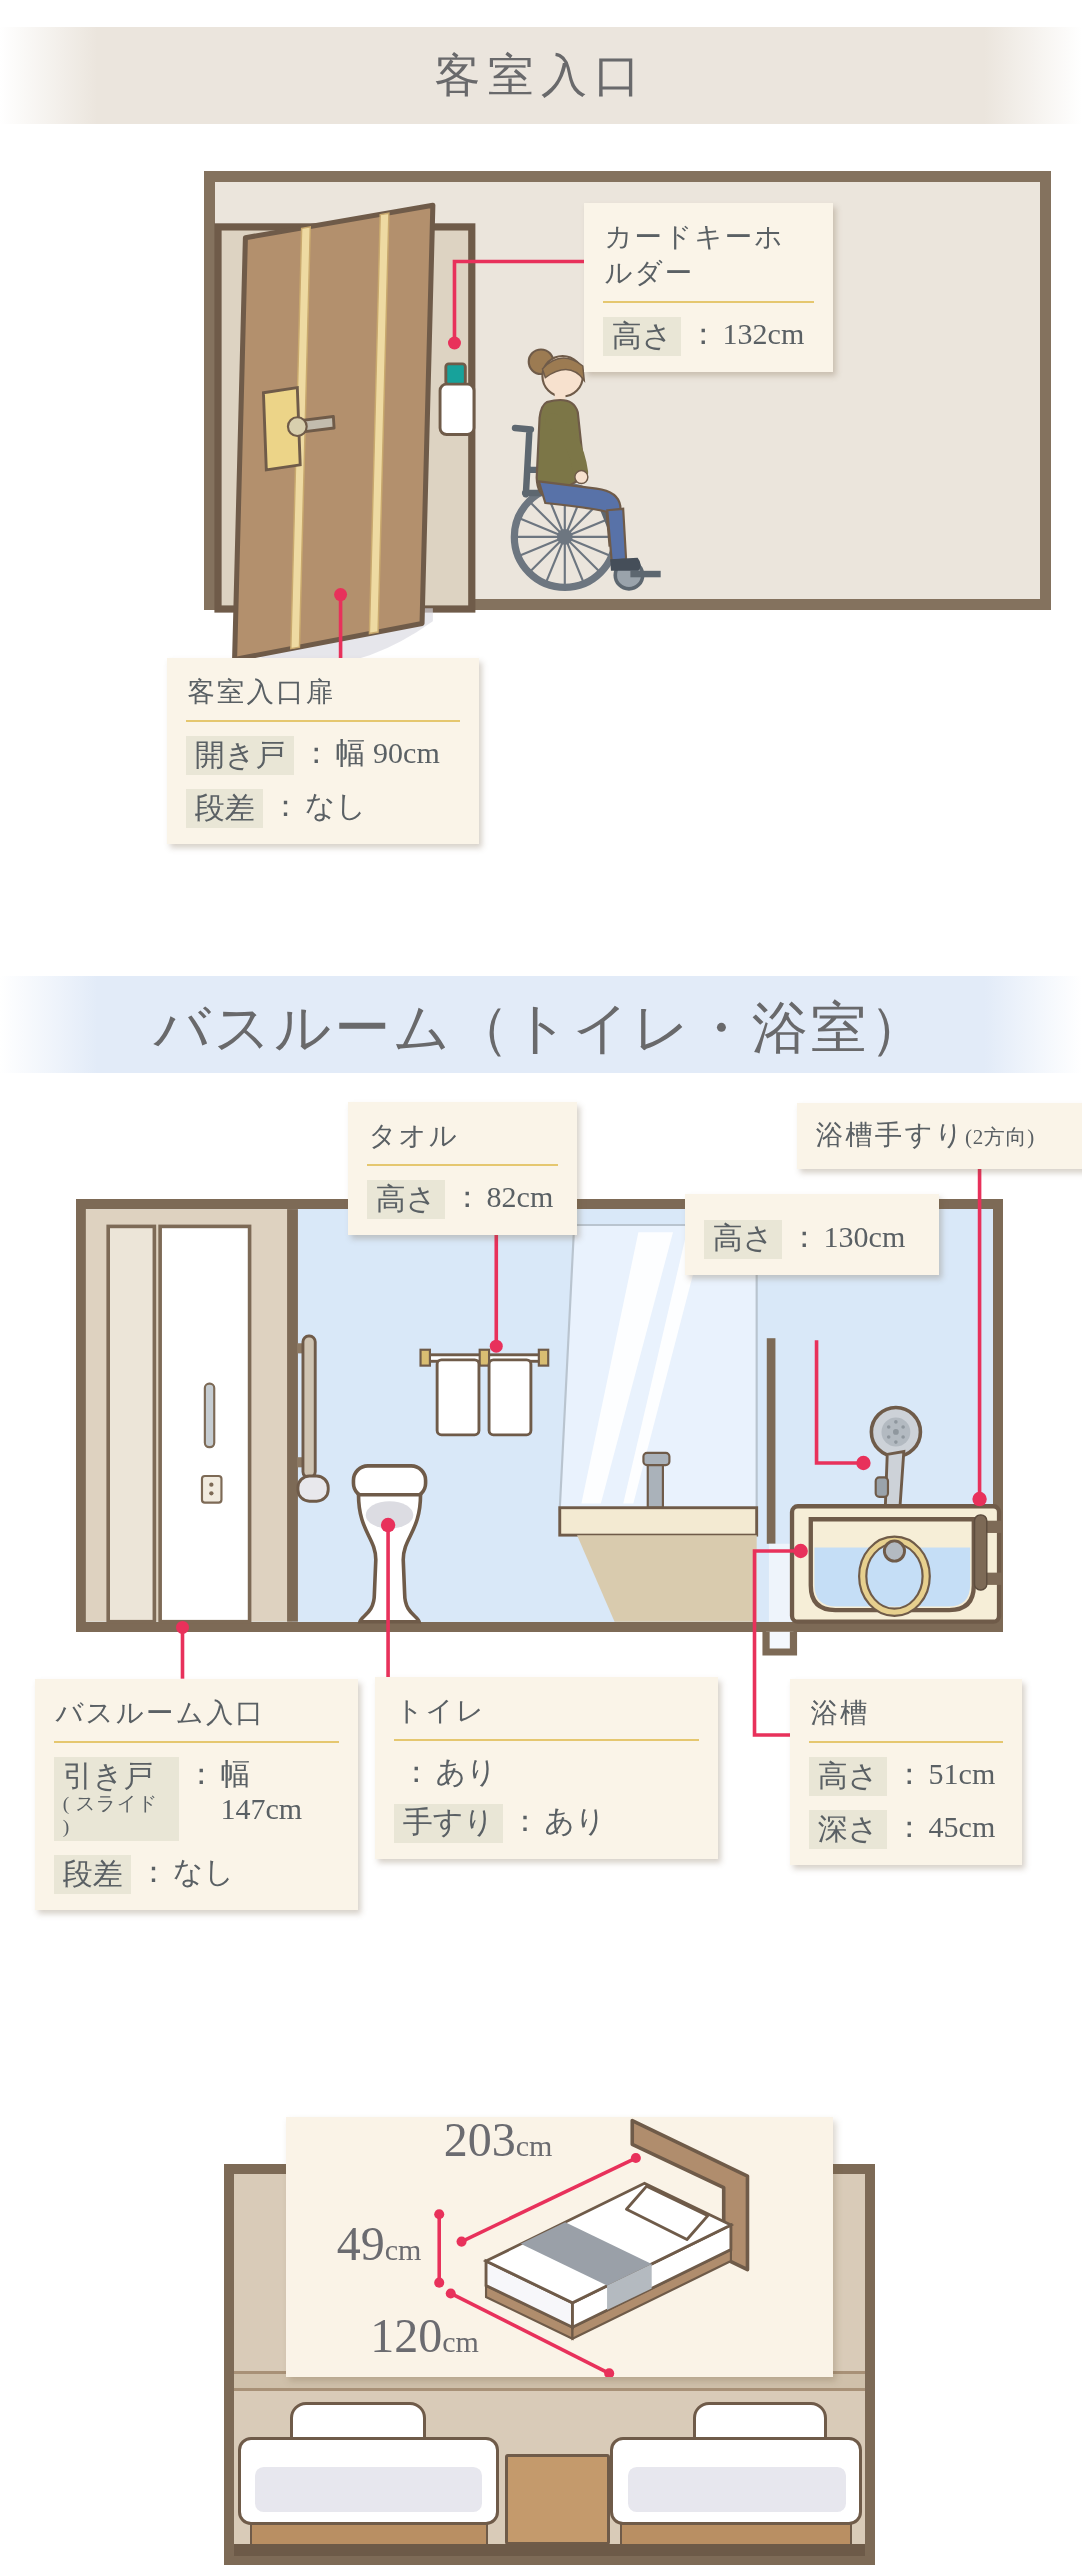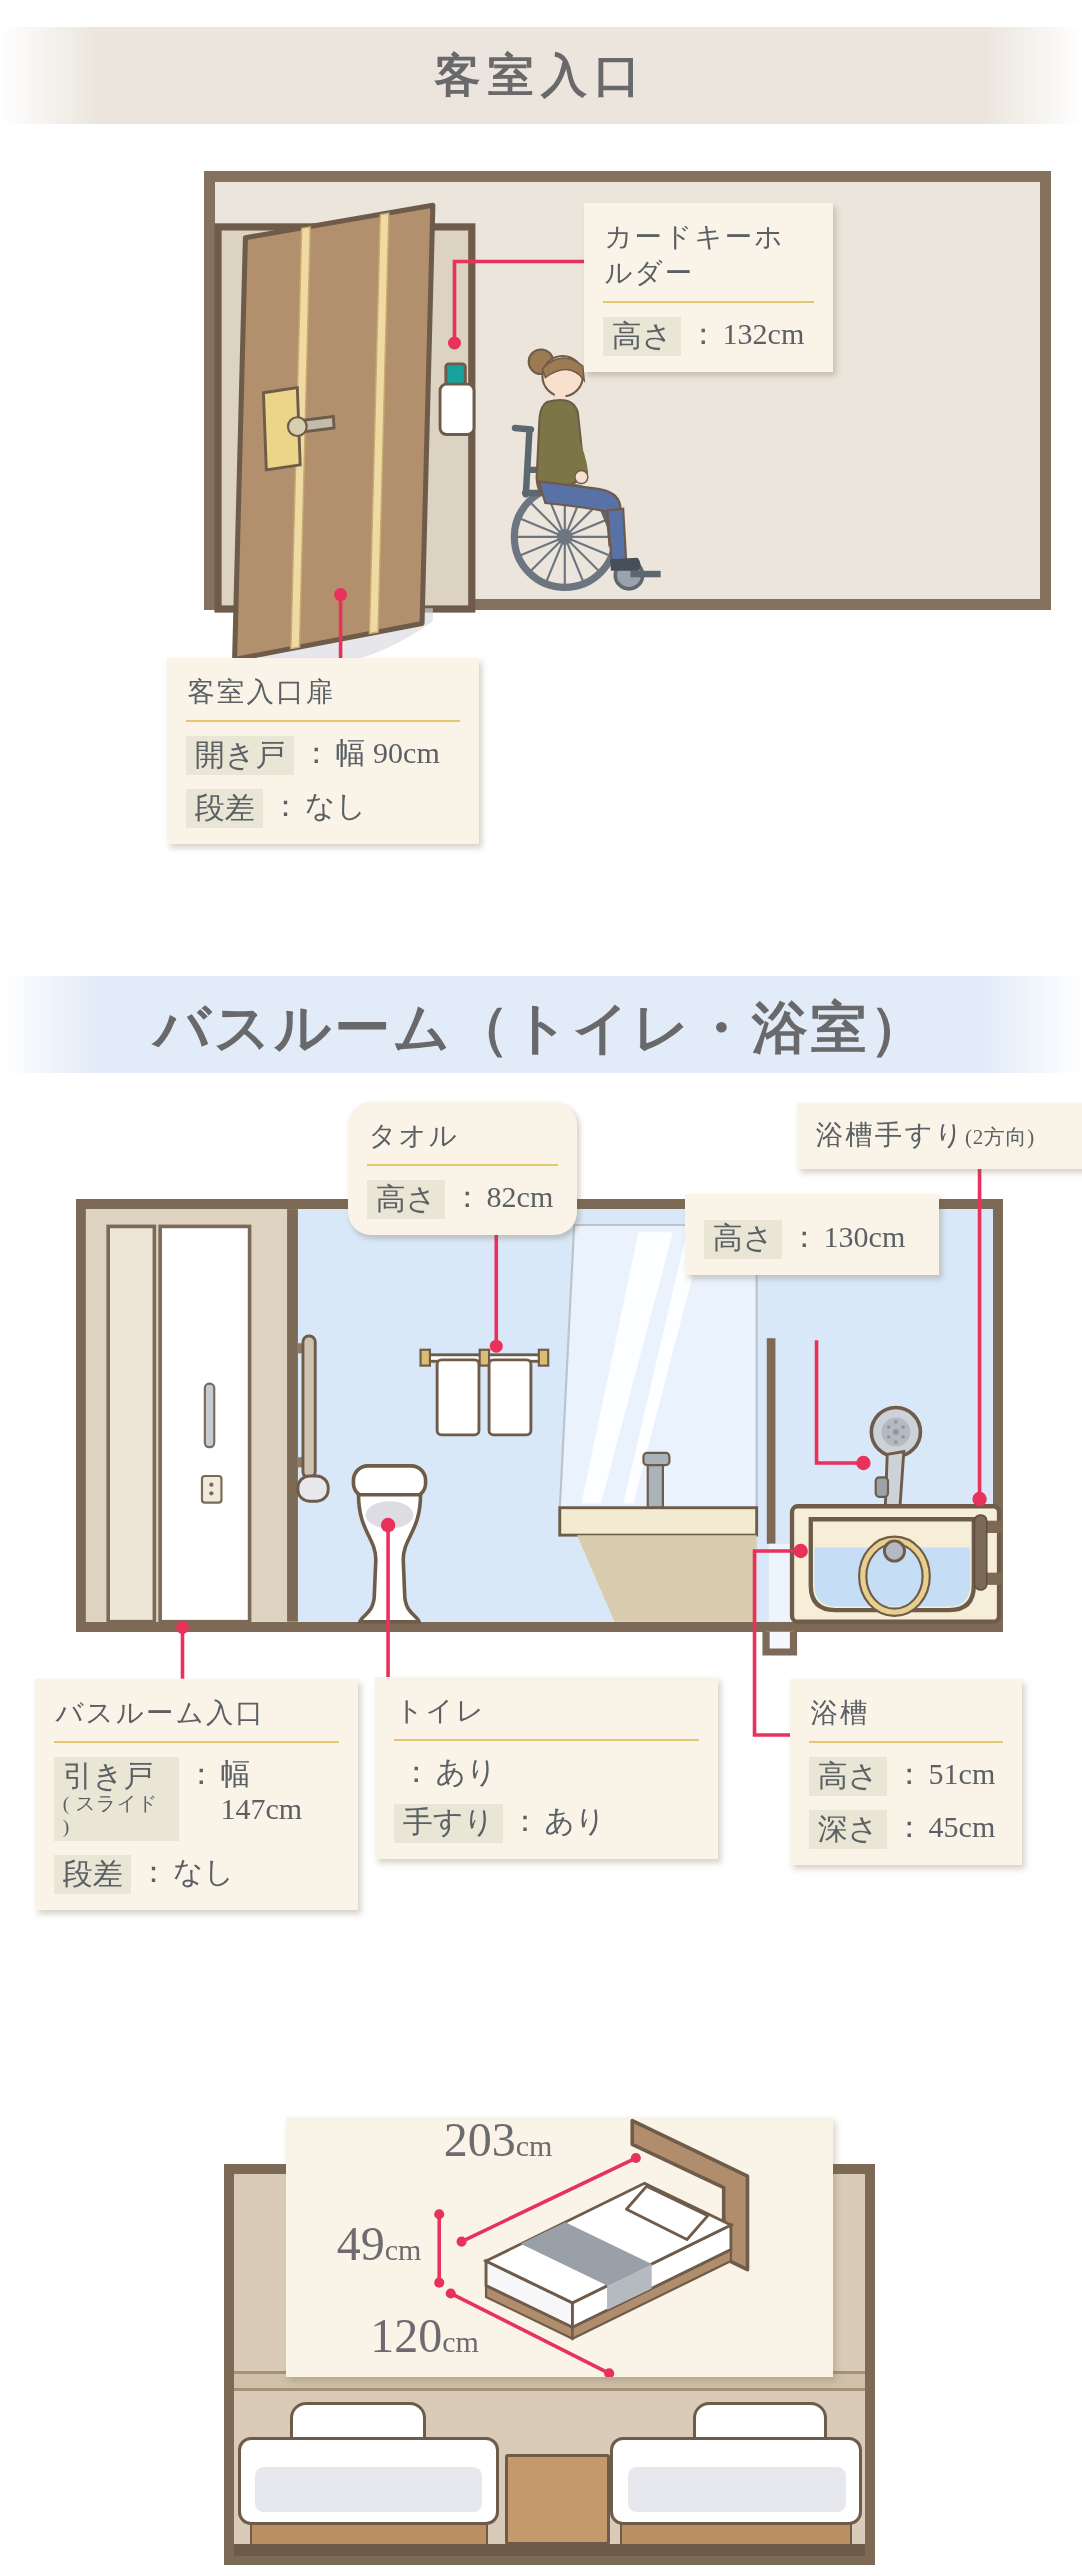--- a/index.html
+++ b/index.html
@@ -3,21 +3,21 @@
 <meta charset="utf-8">
 <style>
   html,body{margin:0;padding:0;background:#fff;}
   body{font-family:"Liberation Serif","DejaVu Serif",serif;color:#5a6064;}
   #stage{position:relative;width:1082px;height:2576px;background:#fff;overflow:hidden;}
   .abs{position:absolute;}
   
   .band{left:0;width:1082px;height:97px;display:flex;align-items:center;justify-content:center;}
   .band.beige{background:linear-gradient(to right,rgba(235,229,221,0) 0%,#ebe5dd 9%,#ebe5dd 91%,rgba(235,229,221,0) 100%);}
   .band.blue{background:linear-gradient(to right,rgba(226,235,248,0) 0%,#e2ebf8 9%,#e2ebf8 91%,rgba(226,235,248,0) 100%);}
-  .band .t{font-size:46px;color:#69696b;letter-spacing:7.2px;font-weight:bold;}
+  .band .t{font-size:46px;color:#69696b;letter-spacing:7.2px;}
   
   .lbox{background:#faf4e8;box-shadow:2.9px 3.6px 5.8px rgba(110,90,60,.28);padding:11.5px 19px 16px 19px;box-sizing:border-box;}
   .lbox .ttl{font-size:27.4px;letter-spacing:2.2px;color:#5a6064;padding:4.3px 1.4px 10px 1.4px;border-bottom:2.9px solid #e5c76f;}
   .lbox .ttl .note{font-size:21px;letter-spacing:0.7px;}
   .lbox.noline .ttl{border-bottom:none;padding-bottom:4.3px;}
   .row{margin-top:14.4px;font-size:30px;display:flex;align-items:flex-start;line-height:1.15;}
   .chip{background:#e9e6d6;padding:1.4px 8.7px 2.9px 8.7px;display:inline-block;}
   .chip .sub{display:block;font-size:19.5px;letter-spacing:0.7px;}
   .sep{padding:0 4.3px 0 7.2px;}
   
@@ -211,21 +211,21 @@
       <path d="M1104,550 L1046,550 L1046,805 L1098,805"></path>
     </g>
     <circle cx="688" cy="266" r="9" fill="#e8315b"></circle>
     <circle cx="1197" cy="428" r="10" fill="#e8315b"></circle>
     <circle cx="1358" cy="478" r="10" fill="#e8315b"></circle>
     <circle cx="538" cy="514" r="10" fill="#e8315b"></circle>
     <circle cx="253" cy="656" r="9" fill="#e8315b"></circle>
     <circle cx="1110" cy="550" r="10" fill="#e8315b"></circle>
   </svg>
 
-  <div class="abs lbox" style="left:348px;top:1102px;width:229px;border-radius:23px;">
+  <div class="abs lbox" style="left:348px;top:1102px;width:229px;">
     <div class="ttl">タオル</div>
     <div class="row">
       <span class="chip">高さ</span>
       <span class="sep">：</span>
       <span>82cm</span>
     </div>
   </div>
 
   <div class="abs lbox noline" style="left:765px;top:1103px;width:294px;padding:10px 17.3px 11.5px 17.3px;margin-left:32px;">
     <div class="ttl">

